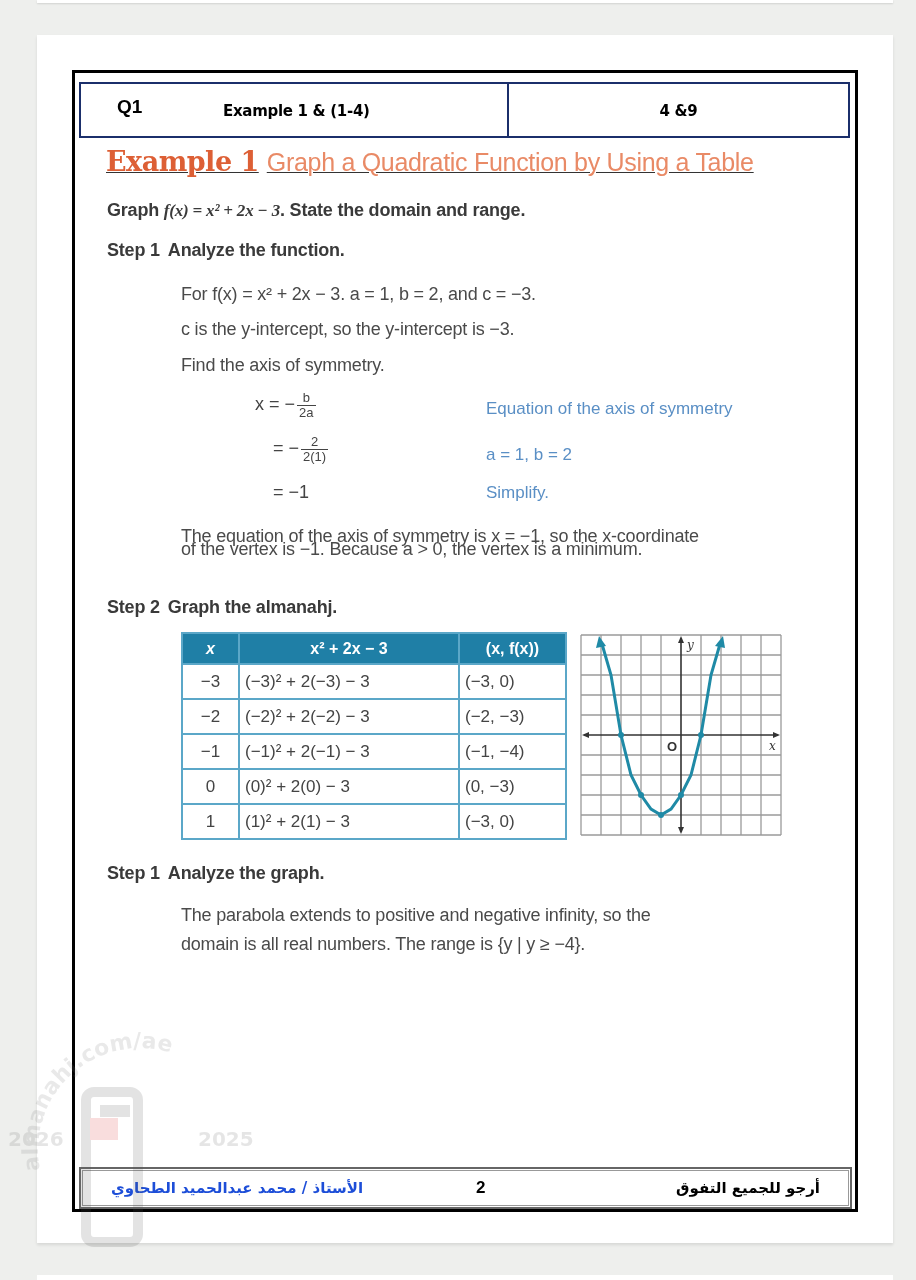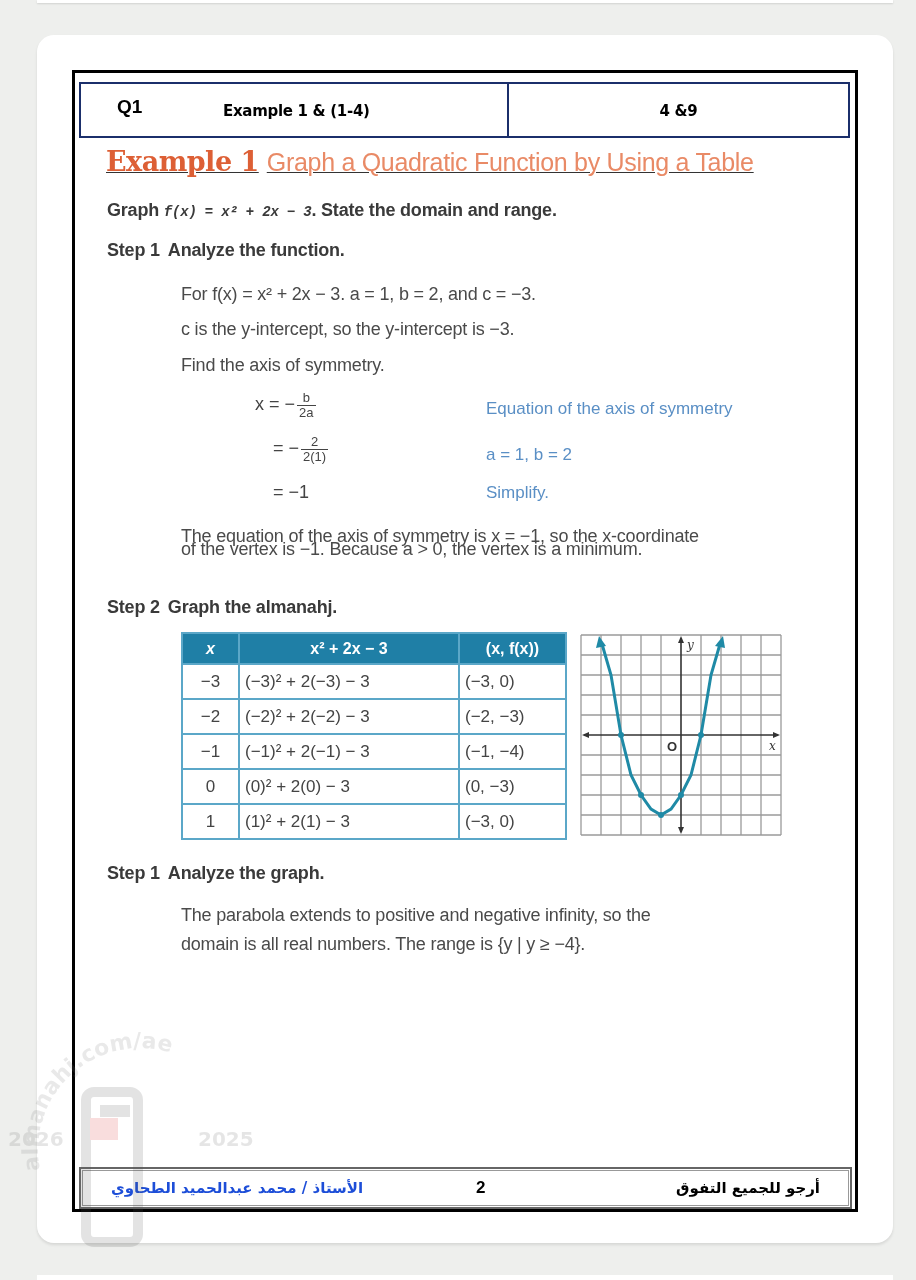--- a/index.html
+++ b/index.html
@@ -1,40 +1,40 @@
 <!DOCTYPE html>
 <html><head>
 <meta charset="utf-8">
 <style>
   * { box-sizing: border-box; margin: 0; padding: 0; }
   html, body { width: 916px; height: 1280px; overflow: hidden; }
   body { background: #eeefed; font-family: "Liberation Sans", sans-serif; position: relative; color: #333; }
 
   .prev-page { position: absolute; left: 37px; top: 0; width: 856px; height: 3px; background: #fff; box-shadow: 0 1px 2px rgba(0,0,0,0.12); }
   .next-page { position: absolute; left: 37px; top: 1275px; width: 856px; height: 10px; background: #fff; }
-  .page { position: absolute; left: 37px; top: 35px; width: 856px; height: 1208px; background: #fff; box-shadow: 0 2px 3px rgba(0,0,0,0.10); border-radius: 17px; }
+  .page { position: absolute; left: 37px; top: 35px; width: 856px; height: 1208px; background: #fff; box-shadow: 0 2px 3px rgba(0,0,0,0.10); }
 
   .frame { position: absolute; left: 35px; top: 35px; width: 786px; height: 1142px; border: 3px solid #000; }
 
   .hdr { position: absolute; left: 4px; top: 9px; width: 771px; height: 56px; border: 2px solid #1b2f6b; display: flex; }
   .hdr-left { width: 428px; border-right: 2px solid #1b2f6b; position: relative; }
   .hdr-right { flex: 1; position: relative; }
   .q1 { position: absolute; left: 36px; top: 12px; font: bold 19px "Liberation Sans", sans-serif; color: #000; }
   .hdr-ex { position: absolute; left: 142px; top: 18px; font: bold 15px "DejaVu Sans", sans-serif; color: #000; letter-spacing: -0.3px; }
   .hdr-pages { position: absolute; left: 0; right: 0; top: 18px; text-align: center; font: bold 15px "DejaVu Sans", sans-serif; color: #000; letter-spacing: -0.3px; }
 
   .content { position: absolute; left: 0; top: 0; width: 100%; }
   .ex-title { position: absolute; left: 31px; top: 73px; white-space: nowrap; text-decoration: underline; }
   .ex-label { font: bold 27px "DejaVu Serif", serif; color: #dd5f35; letter-spacing: -0.5px; }
   .ex-text { font: 25px "Liberation Sans", sans-serif; color: #e98a66; margin-left: 8px; letter-spacing: -0.3px; }
 
   .bold-line { position: absolute; font: bold 18px "Liberation Sans", sans-serif; color: #3a3a3a; white-space: nowrap; letter-spacing: -0.2px; }
   .body-line { position: absolute; font: 18px "Liberation Sans", sans-serif; color: #4a4a4a; white-space: nowrap; letter-spacing: -0.2px; }
   .step-num { display: inline-block; margin-right: 8px; }
-  i.m { font-style: italic; font-family: Liberation Mono, monospace; font-size: 14px; margin-top: 42px; }
+  i.m { font-style: italic; font-family: Liberation Serif, serif; font-size: 17px; margin-top: 42px; }
 
   .math-row { position: absolute; font: 18px "Liberation Sans", sans-serif; color: #444; white-space: nowrap; }
   .frac { display: inline-block; vertical-align: middle; text-align: center; font-size: 13px; line-height: 14px; margin-left: 2px; }
   .frac span { display: block; padding: 0 2px; }
   .frac .num { border-bottom: 1px solid #444; }
   .note { position: absolute; font: 17px "Liberation Sans", sans-serif; color: #5a8fc5; white-space: nowrap; }
 
   table.vals { position: absolute; left: 106px; top: 559px; border-collapse: collapse; font: 17px "Liberation Sans", sans-serif; color: #444; }
   table.vals th { background: #1f7fa6; color: #fff; font-weight: bold; height: 31px; border: 2px solid #5ba7c8; font-size: 16px; }
   table.vals td { height: 35px; border: 2px solid #5ba7c8; padding: 0 5px; white-space: nowrap; }

